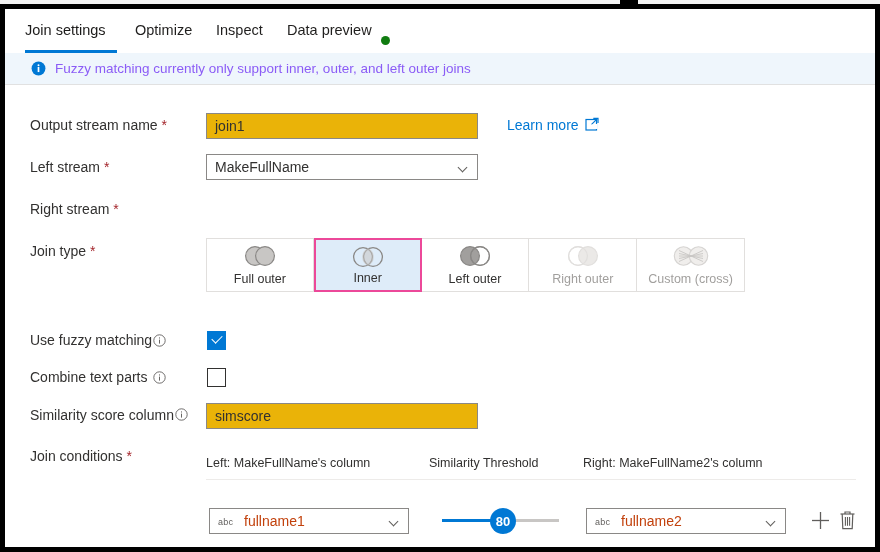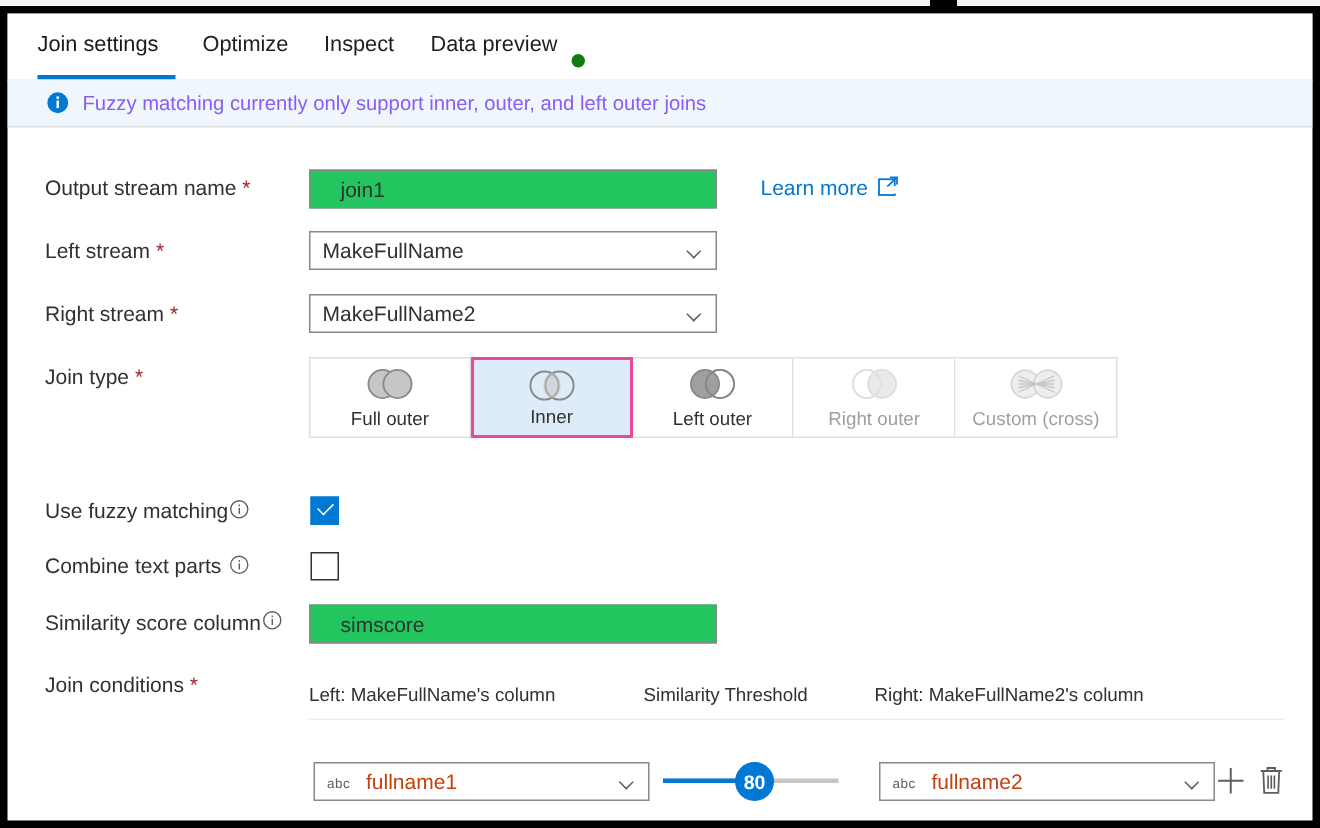--- a/index.html
+++ b/index.html
@@ -107,26 +107,26 @@
   }
   .req {
     color: #a4262c;
   }
   .ibox {
     position: absolute;
     left: 201px;
     width: 272px;
     height: 26px;
     border: 1px solid #8a8886;
-    background: #22c55e;
+    background: #eab308;
     box-sizing: border-box;
     font-size: 14px;
     color: #323130;
     line-height: 24px;
-    padding-left: 20px;
+    padding-left: 8px;
     cursor: text;
   }
   .ddbox {
     position: absolute;
     left: 201px;
     width: 272px;
     height: 26px;
     border: 1px solid #8a8886;
     background: #ffffff;
     box-sizing: border-box;
@@ -246,21 +246,21 @@
   }
   #cond-divider {
     position: absolute;
     left: 201px; top: 470px;
     width: 650px; height: 1px;
     background: #edebe9;
   }
   .condbox {
     position: absolute;
     top: 499px;
-    width: 224px; height: 26px;
+    width: 200px; height: 26px;
     box-sizing: border-box;
     border: 1px solid #8a8886;
     background: #ffffff;
     cursor: pointer;
   }
   .abc {
     position: absolute;
     left: 8px; top: 8px;
     font-size: 9px;
     color: #605e5c;
@@ -372,24 +372,20 @@
       <span class="req">*</span>
     </div>
     <div class="ddbox" style="top:145px;">
       <span>MakeFullName</span>
       <span class="chev"></span>
     </div>
 
     <div class="flabel" style="top:192px;">
       <span>Right stream</span>
       <span class="req">*</span>
-    </div>
-    <div class="ddbox" style="top:187px;">
-      <span>MakeFullName2</span>
-      <span class="chev"></span>
     </div>
 
     <div class="flabel" style="top:234px;">
       <span>Join type</span>
       <span class="req">*</span>
     </div>
 
     <div id="jointype-group">
 
       <div class="jt">

